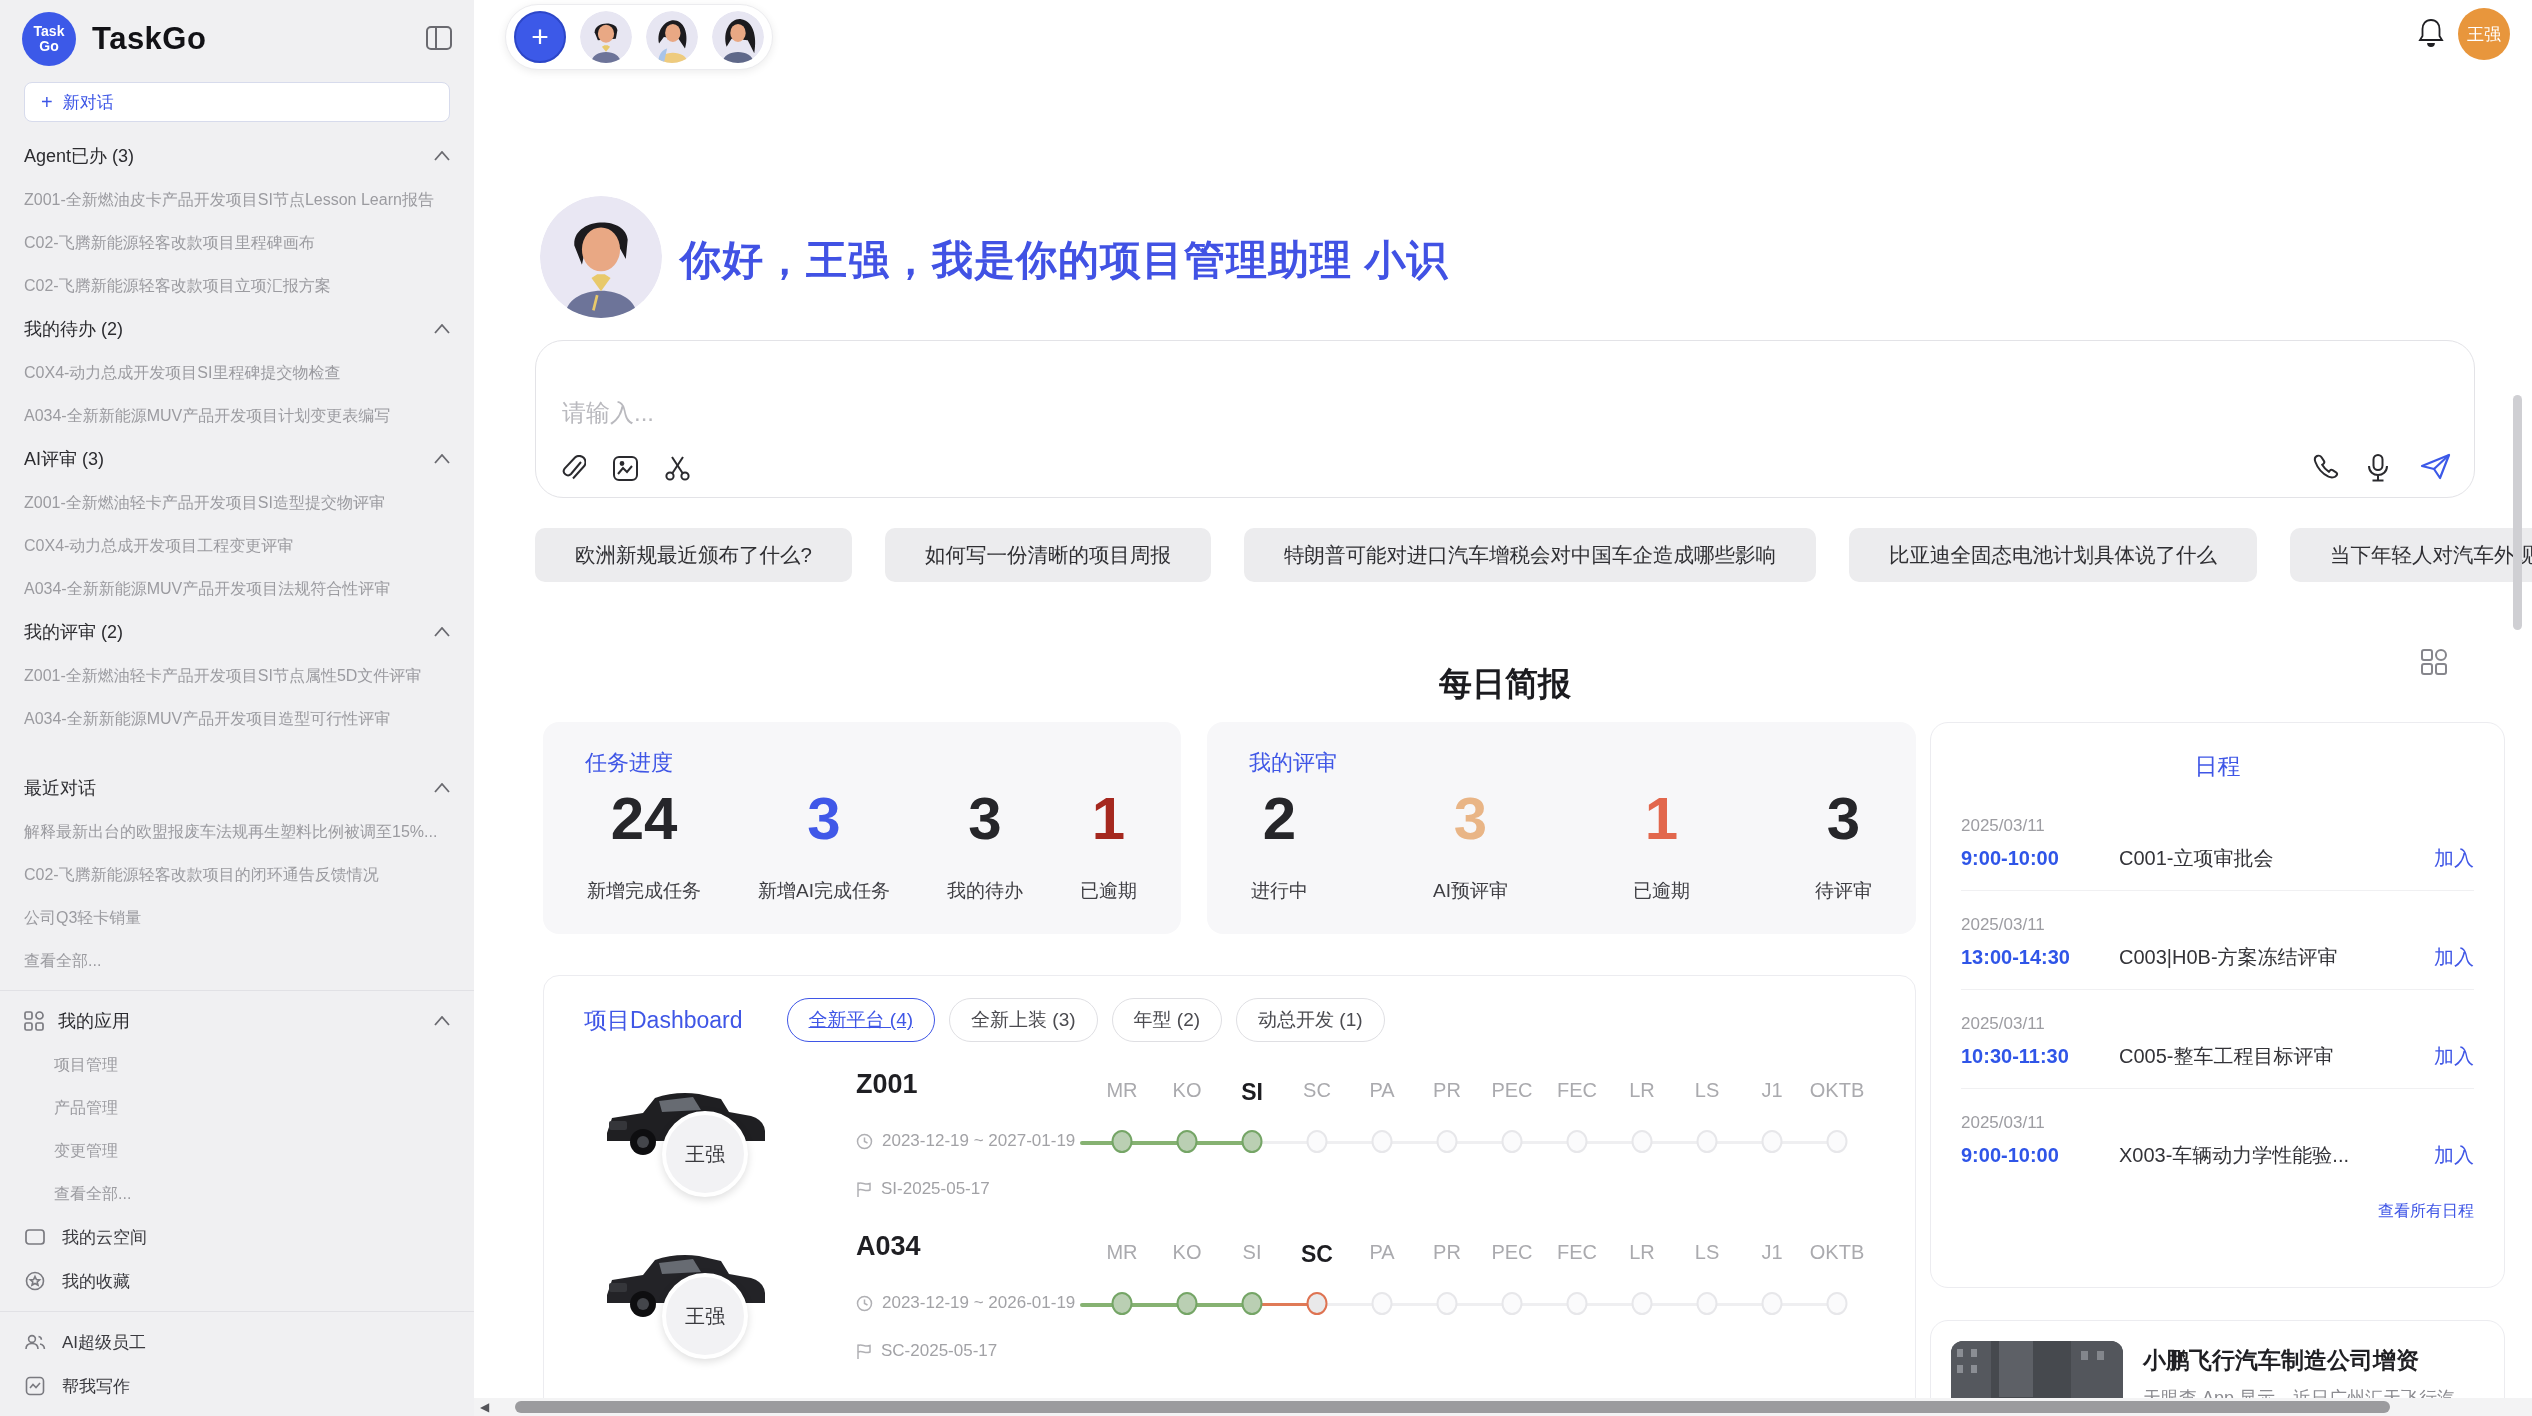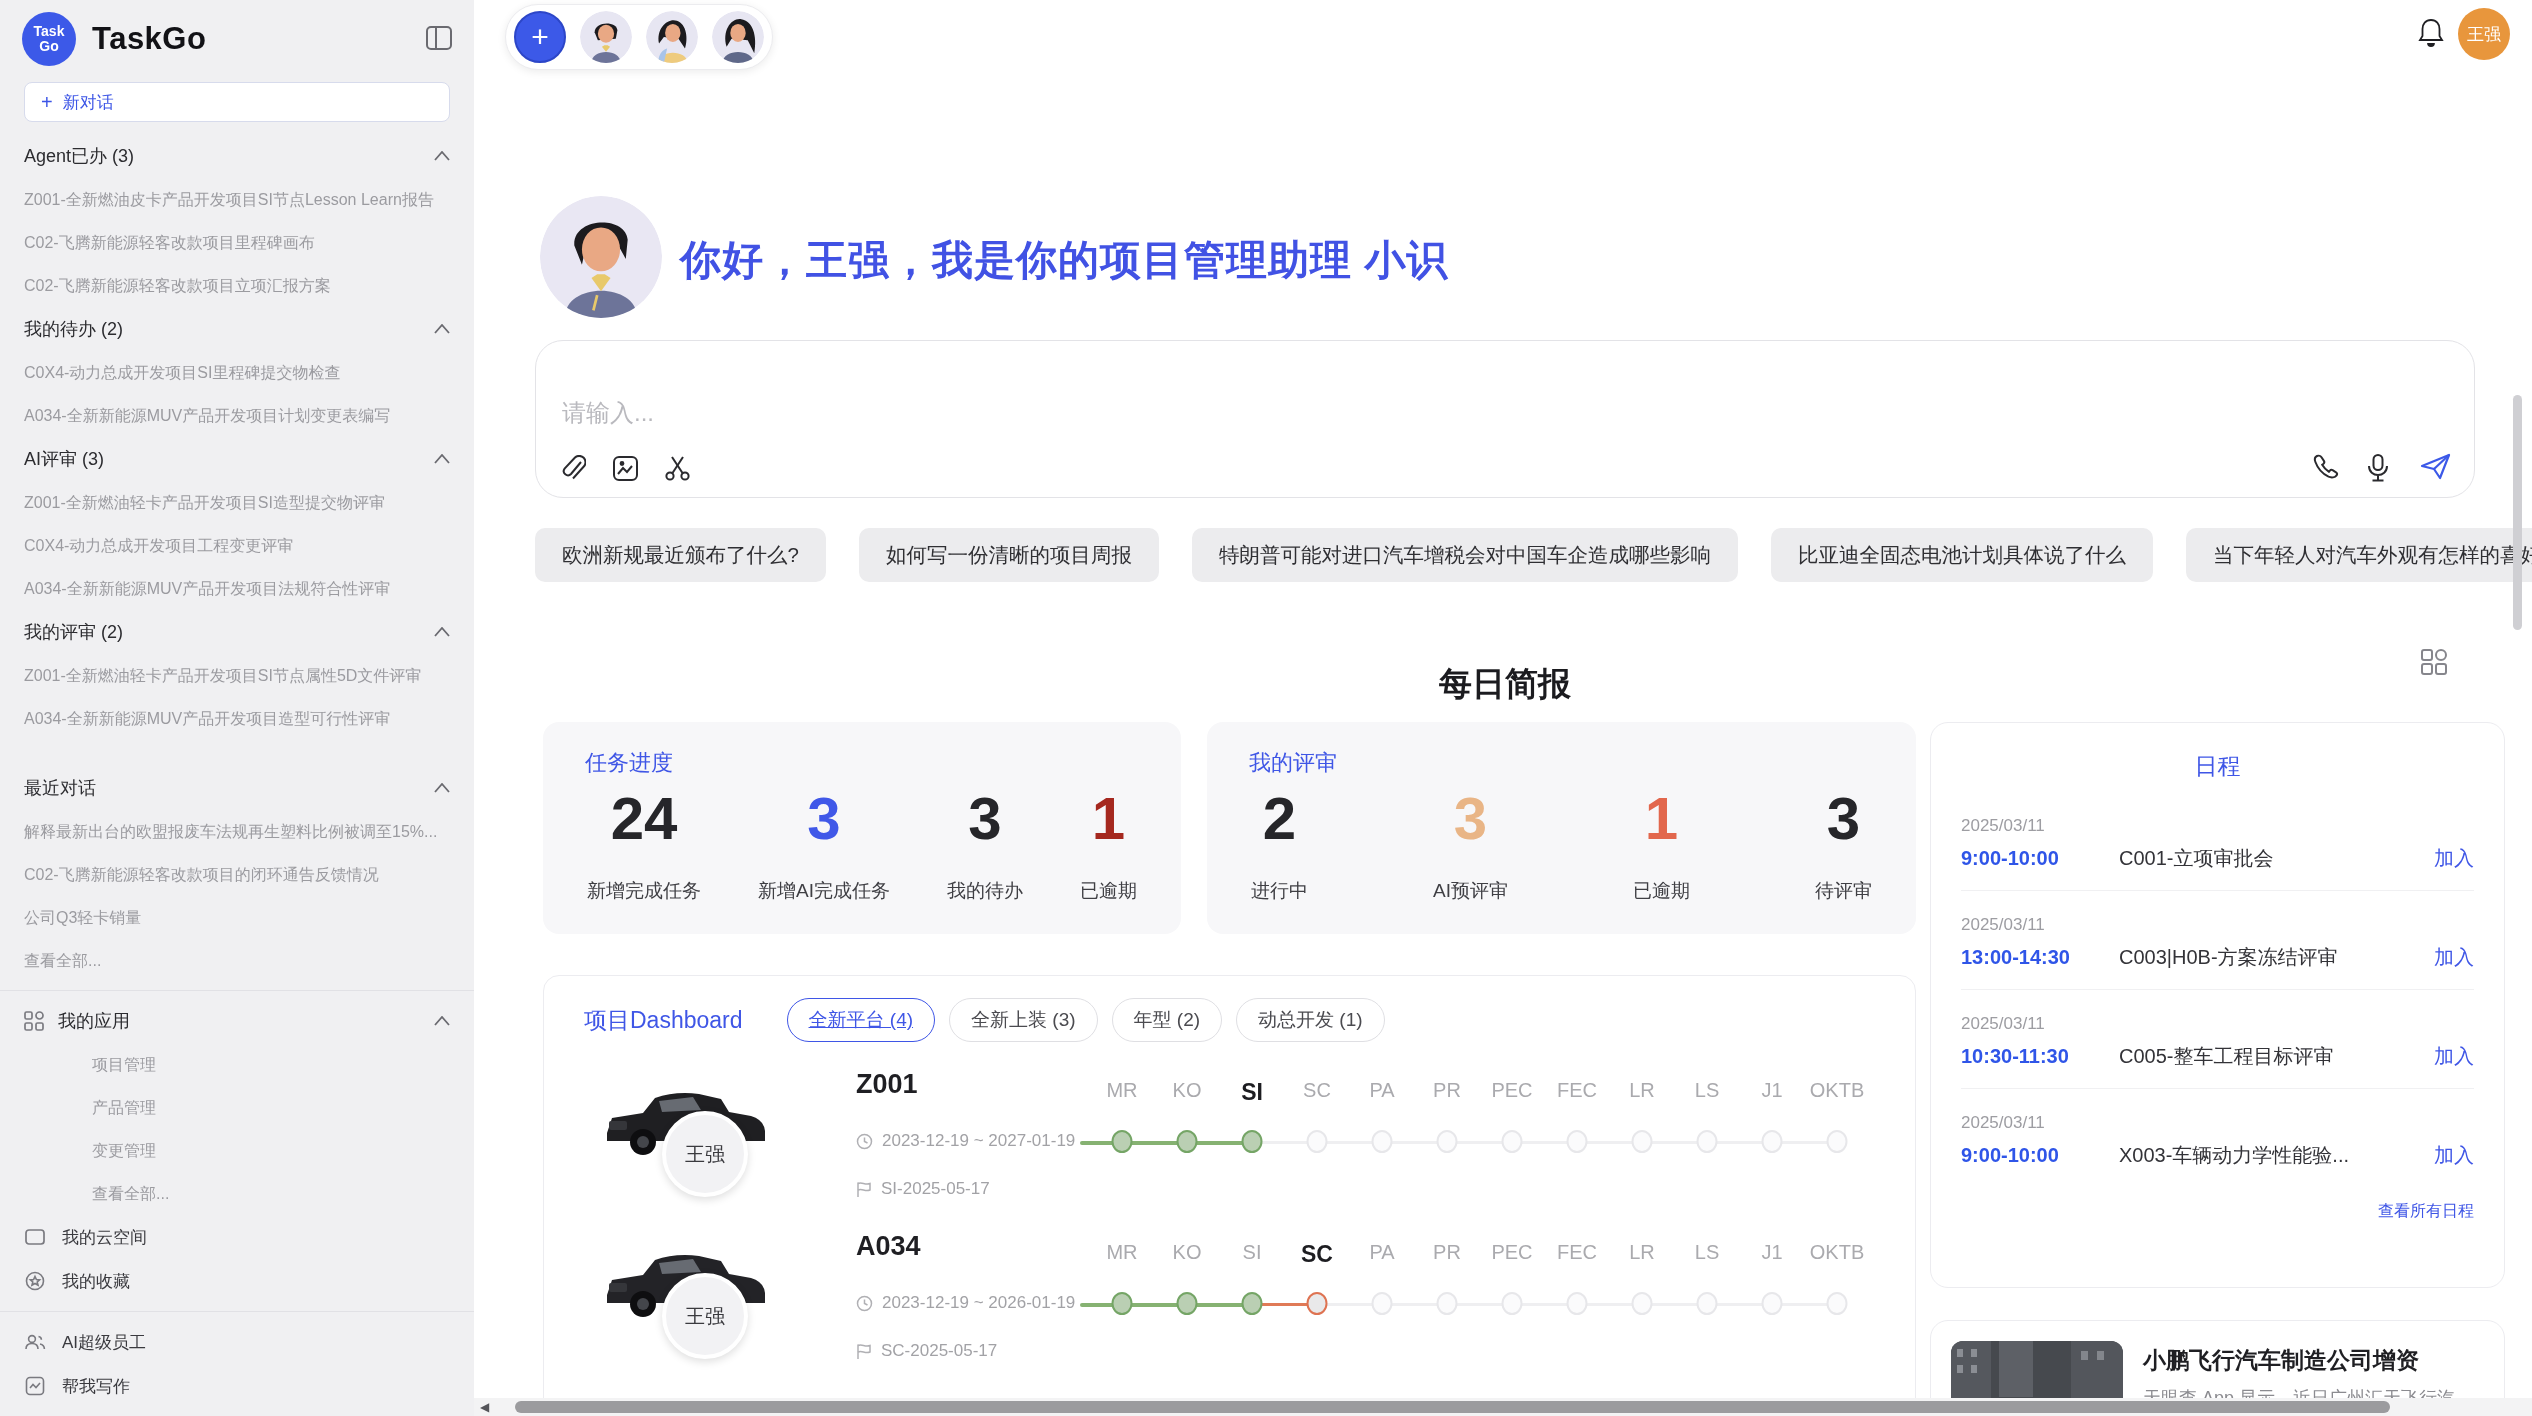--- a/index.html
+++ b/index.html
@@ -19,21 +19,21 @@
   .new-chat { margin:10px 24px 0 24px; height:40px; width:426px; background:#fff;
               border:1px solid #d7dbec; border-radius:8px; display:flex; align-items:center;
               padding:0 16px; color:#3c55e6; font-size:17px; cursor:pointer; }
   .new-chat .plus { font-size:20px; margin-right:10px; font-weight:400; }
   .side-list { margin-top:12px; }
   .sec-head { display:flex; align-items:center; justify-content:space-between;
               padding:0 24px; height:44px; font-size:18px; color:#2c2c30; font-weight:500; }
   .sec-head svg { flex:0 0 auto; }
   .side-item { height:43px; line-height:43px; padding:0 24px; font-size:16px; color:#9b9ba0;
                white-space:nowrap; overflow:hidden; text-overflow:ellipsis; cursor:pointer; }
-  .side-item.sub { padding-left:92px; }
+  .side-item.sub { padding-left:54px; }
   .side-gap { height:26px; }
   .side-divider { border:none; border-top:1px solid #e1e1e5; margin:8px 0; }
   .side-link { display:flex; align-items:center; height:44px; padding:0 24px; font-size:17px;
                color:#3a3a3f; cursor:pointer; }
   .side-link .ic { width:22px; height:22px; margin-right:16px; display:flex; align-items:center; justify-content:center; }
   .ic svg { display:block; }
 
   
   .topbar-pill { position:absolute; left:505px; top:4px; height:66px; border-radius:33px;
                  background:#fff; border:1px solid #ececef; box-shadow:0 2px 8px rgba(0,0,0,.08);
@@ -57,21 +57,21 @@
   .composer { position:absolute; left:535px; top:340px; width:1940px; height:158px;
               background:#fff; border:1.5px solid #e3e3e7; border-radius:28px; }
   .composer .ph { position:absolute; left:26px; top:56px; font-size:24px; color:#b9b9be; }
   .c-icons-l { position:absolute; left:24px; bottom:14px; display:flex; gap:24px; }
   .c-icons-r { position:absolute; right:26px; bottom:16px; display:flex; gap:26px; align-items:center; }
   .cicon { width:28px; height:28px; cursor:pointer; }
 
   
   .chips { position:absolute; left:535px; top:528px; display:flex; gap:33px; }
   .chip { height:54px; background:#ececee; border-radius:10px; display:flex; align-items:center;
-          padding:0 27px; font-size:20.5px; color:#2f2f33; white-space:nowrap; cursor:pointer; }
+          padding:0 40px; font-size:20.5px; color:#2f2f33; white-space:nowrap; cursor:pointer; }
 
   
   .brief-title { position:absolute; left:535px; top:662px; width:1940px; text-align:center;
                  font-size:33px; font-weight:700; color:#1b1b1f; }
   .brief-grid-icon { position:absolute; left:2420px; top:648px; width:28px; height:28px; cursor:pointer; }
   .stat-card { position:absolute; top:722px; height:212px; background:#f7f7f9; border-radius:16px; }
   .stat-card .sc-title { position:absolute; left:42px; top:26px; font-size:22px; color:#3f56e6; }
   .stat-row { position:absolute; left:0; right:0; top:64px; display:flex;
               justify-content:space-between; padding:0 44px; }
   .stat-col { text-align:center; }

